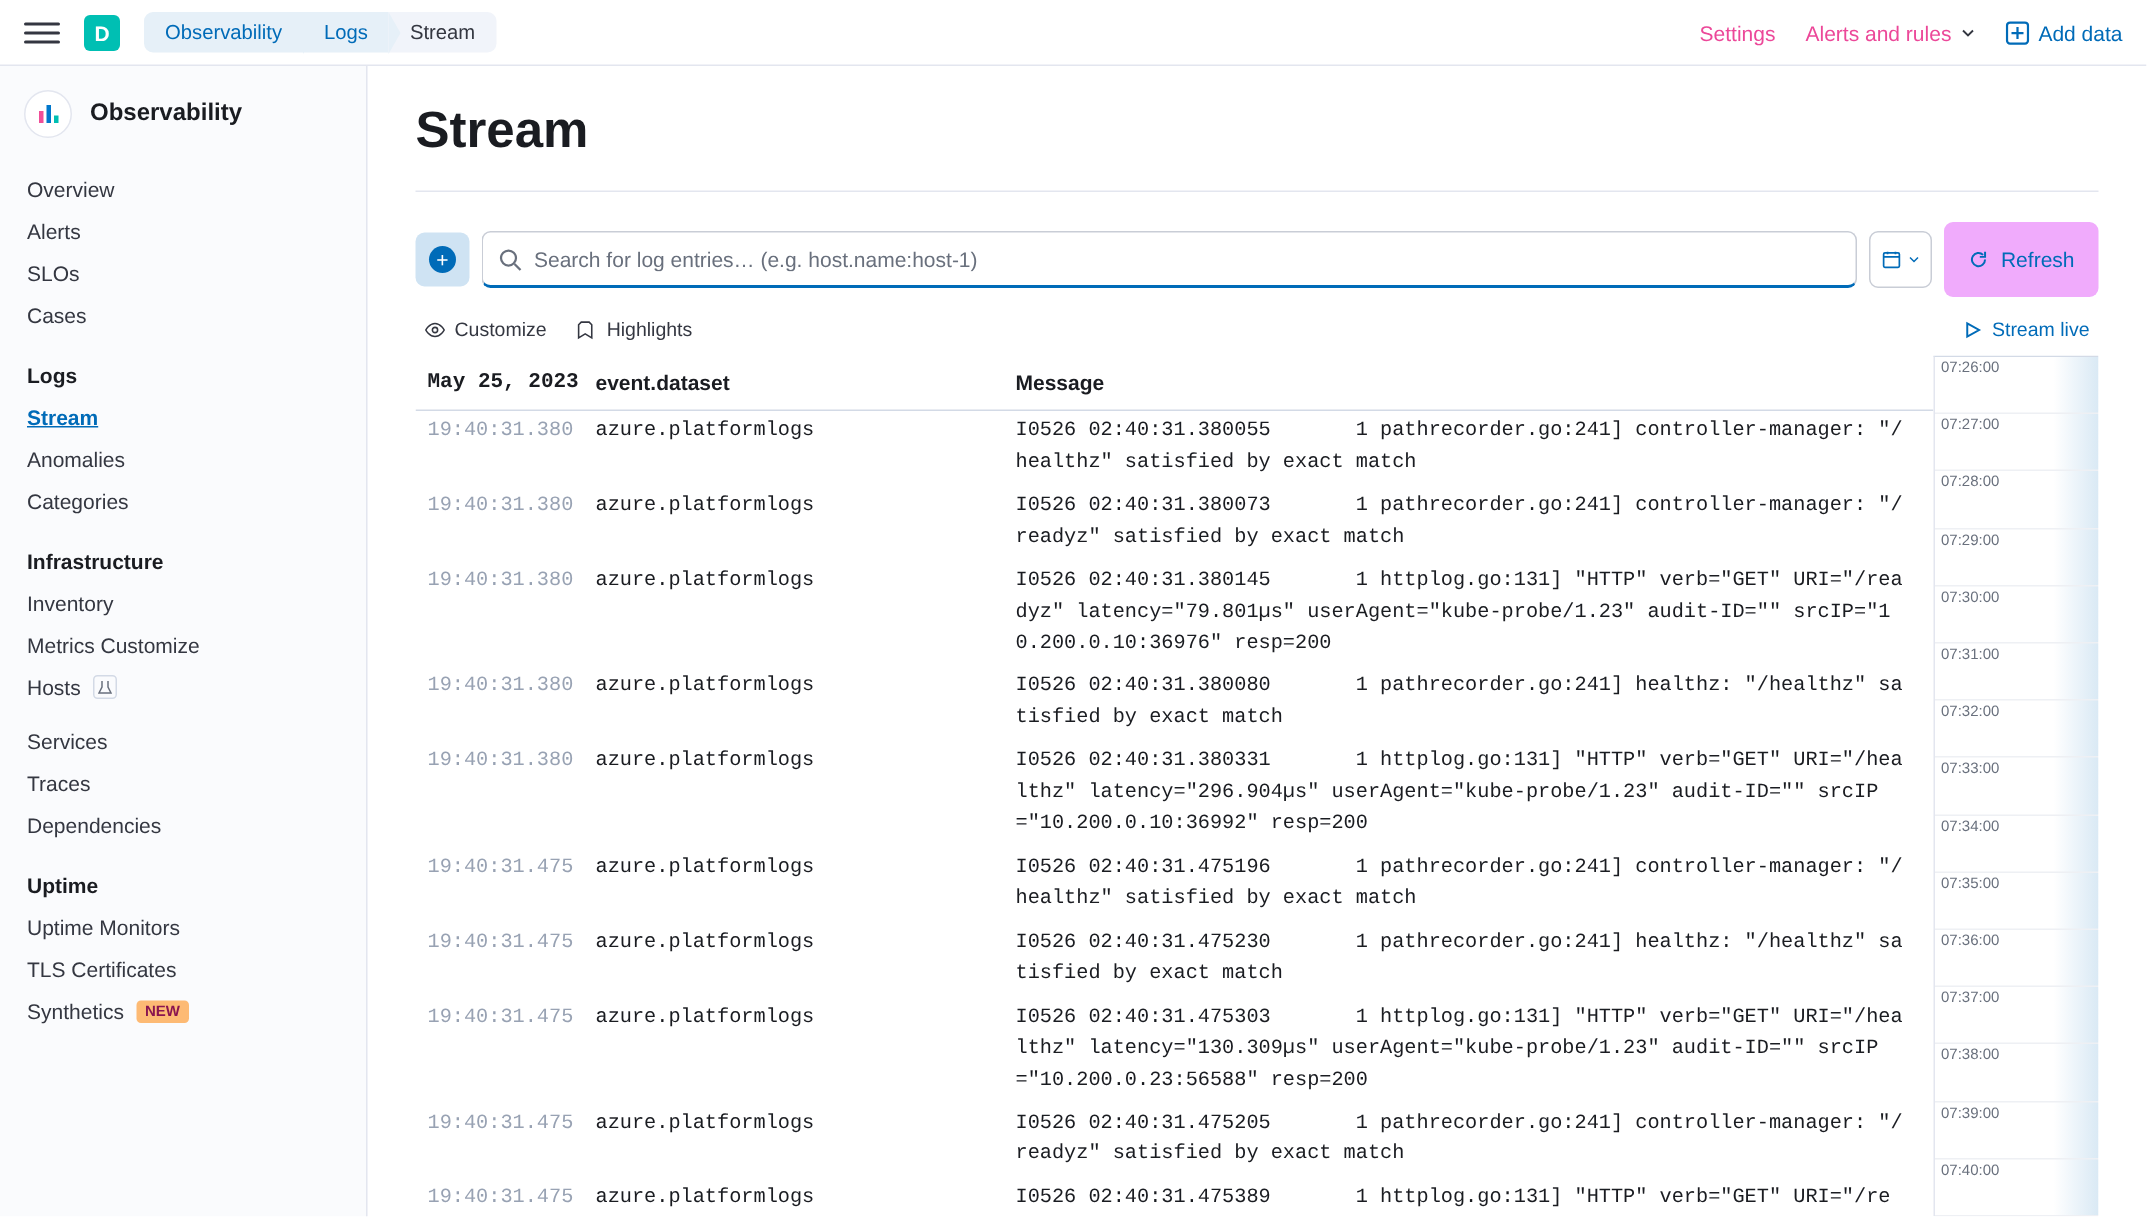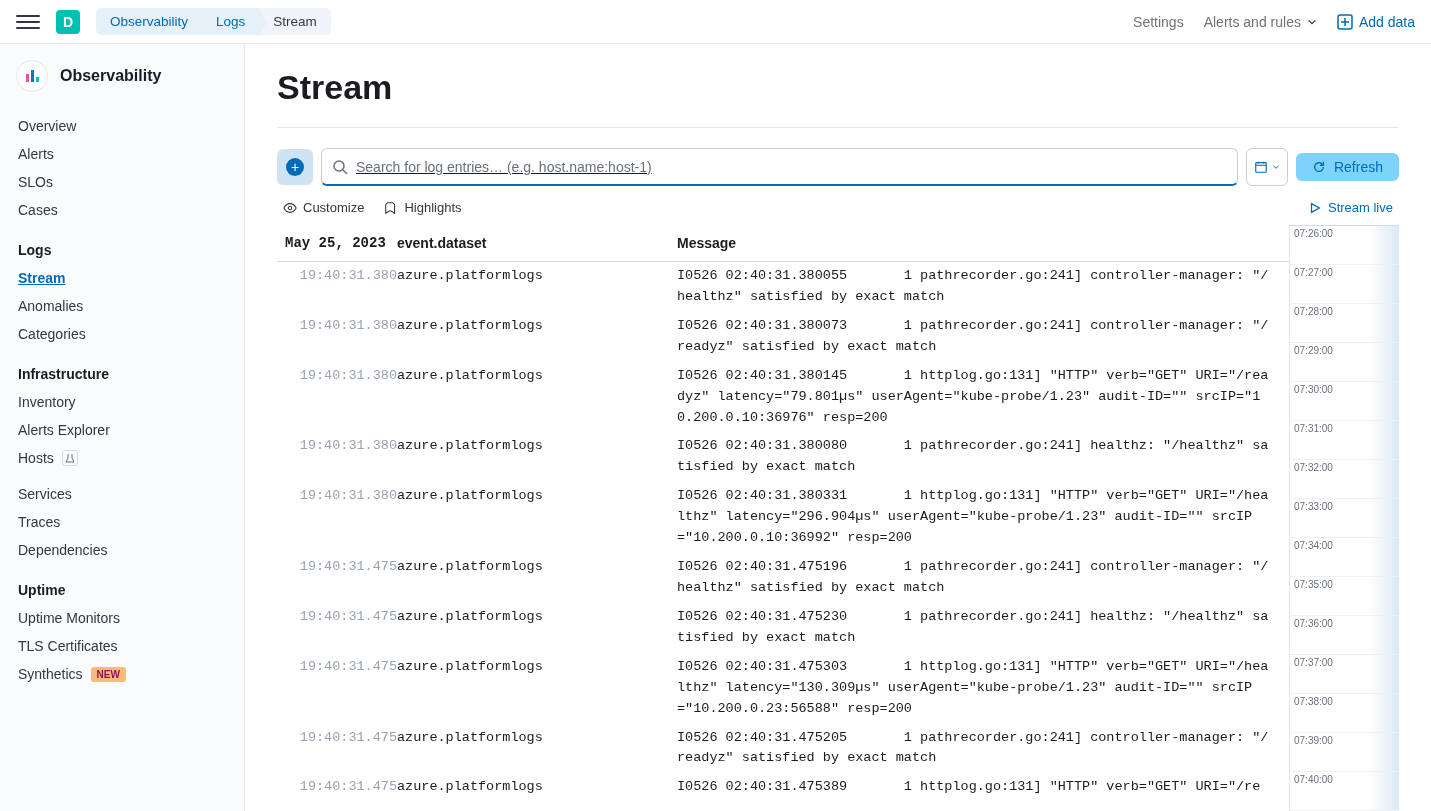--- a/index.html
+++ b/index.html
@@ -11,21 +11,21 @@
 .logo-badge { width: 24px; height: 24px; background: #00bfb3; border-radius: 4px; display: flex; align-items: center; justify-content: center; color: #fff; font-weight: 600; margin-right: 16px; }
 .breadcrumb { display: flex; align-items: center; gap: 0; }
 .bc-item { display: flex; align-items: center; padding: 6px 14px; font-size: 13.5px; position: relative; }
 .bc-item.link { color: #006bb8; cursor: pointer; background: #e6f0f8; }
 .bc-item.current { color: #343741; background: #f1f4fa; }
 .bc-item:first-child { border-radius: 6px 0 0 6px; }
 .bc-item.current { border-radius: 0 6px 6px 0; }
 .bc-sep { width: 0; height: 0; border-top: 14px solid transparent; border-bottom: 14px solid transparent; border-left: 8px solid #e6f0f8; position: relative; z-index:1;}
 .bc-sep.after-link { border-left-color: #e6f0f8; margin-right:-8px; }
 .topbar-right { margin-left: auto; display: flex; align-items: center; gap: 20px; }
-.topbar-link { color: #737373; cursor: pointer; font-size: 14px; display: flex; align-items: center; gap: 6px; }
+.topbar-link { color: #ec4899; cursor: pointer; font-size: 14px; display: flex; align-items: center; gap: 6px; }
 .topbar-link.primary { color: #006bb8; font-weight: 500; }
 .chev-down { width: 10px; height: 10px; }
 
 .main-wrap { display: flex; height: calc(811px - 44px); }
 .sidebar { width: 245px; background: #fafbfd; border-right: 1px solid #e3e6ef; overflow-y: auto; padding-bottom: 20px; }
 .sidebar-header { display: flex; align-items: center; padding: 16px 16px 20px; gap: 12px; }
 .sb-icon-circle { width: 32px; height: 32px; border-radius: 50%; background: #fff; border: 1px solid #e3e6ef; display: flex; align-items: center; justify-content: center; }
 .sb-title { font-weight: 700; font-size: 16px; }
 .sb-section { padding: 0 0 8px; }
 .sb-heading { font-weight: 700; font-size: 14px; padding: 10px 18px 6px; color: #1a1c21; }
@@ -34,39 +34,39 @@
 .badge-new { background: #fdba74; color: #8a1550; font-size: 10px; font-weight: 700; padding: 2px 6px; border-radius: 3px; }
 .badge-beta { border: 1px solid #d3dae6; border-radius: 3px; width:16px; height:16px; display:inline-flex; align-items:center; justify-content:center; font-size:10px; }
 
 .content { flex: 1; padding: 24px 32px 0; overflow: hidden; display: flex; flex-direction: column; }
 .page-title { font-size: 34px; font-weight: 700; margin-bottom: 20px; }
 .divider { border-bottom: 1px solid #e3e6ef; margin-bottom: 20px; }
 
 .searchbar { display: flex; align-items: center; gap: 8px; }
 .add-filter-btn { width: 36px; height: 36px; border-radius: 6px; background: #cfe3f3; display: flex; align-items: center; justify-content: center; cursor: pointer; }
 .plus-circle { width: 18px; height: 18px; background: #006bb8; border-radius: 50%; color: #fff; display: flex; align-items: center; justify-content: center; font-size: 14px; line-height: 1; }
-.search-input-wrap { flex: 1; border: 1px solid #c9cdd6; border-bottom: 2px solid #006bb8; border-radius: 6px; height: 38px; display: flex; align-items: center; padding: 0 10px; gap: 8px; text-decoration: underline; }
+.search-input-wrap { flex: 1; border: 1px solid #c9cdd6; border-bottom: 2px solid #006bb8; border-radius: 6px; height: 38px; display: flex; align-items: center; padding: 0 10px; gap: 8px; }
 .search-input { flex: 1; border: none; outline: none; font-size: 14px; }
 .search-input::placeholder { color: #69707d; }
 .date-btn { width: 42px; height: 38px; border: 1px solid #c9cdd6; border-radius: 6px; display: flex; align-items: center; justify-content: center; gap: 4px; cursor: pointer; color: #006bb8; }
-.refresh-btn { height: 28px; padding: 0 16px; background: #7dd3fc; border-radius: 6px; display: flex; align-items: center; gap: 8px; color: #006bb8; font-weight: 500; cursor: pointer; }
+.refresh-btn { height: 50px; padding: 0 16px; background: #f0abfc; border-radius: 6px; display: flex; align-items: center; gap: 8px; color: #006bb8; font-weight: 500; cursor: pointer; }
 
 .toolbar2 { display: flex; gap: 20px; padding: 14px 6px 10px; font-size: 13px; color: #343741; }
 .tool-item { display: flex; align-items: center; gap: 6px; cursor: pointer; }
 .stream-live { margin-left: auto; color: #006bb8; font-weight: 500; }
 
 .log-container { display: flex; flex: 1; overflow: hidden; }
 .log-table { flex: 1; overflow: hidden; }
 .log-header { display: flex; padding: 10px 8px; font-weight: 700; font-size: 14px; }
 .col-time { width: 112px; flex-shrink: 0; font-family: Liberation Mono, monospace; }
 .col-dataset { width: 232px; flex-shrink: 0; }
 .col-message { flex: 1; padding-left: 48px; }
 .log-body { overflow-y: auto; height: 100%; border-top:1px solid #d3dae6;}
 .log-row { display: flex; padding: 4px 8px; font-family: "SFMono-Regular", Consolas, "Liberation Mono", Menlo, monospace; font-size: 13.5px; line-height: 1.55; }
-.log-row .col-time { color: #98a2b3; text-align: right; }
+.log-row .col-time { color: #98a2b3; }
 .log-row .col-message { word-break: break-all; white-space: pre-wrap; padding-right:8px;}
 
 .minimap { width: 110px; border-left: 1px solid #e3e6ef; font-size: 10px; color: #69707d; display:flex; flex-direction:column; border-top:1px solid #d3dae6;}
 .minimap-tick { flex:1; border-bottom: 1px solid #eef0f4; padding: 2px 4px; display:flex; align-items:flex-start; position:relative;}
 .minimap-tick::after { content:''; position:absolute; right:0; top:0; width:30px; height:100%; background: linear-gradient(90deg, transparent, rgba(0,107,184,0.15)); }
 
 svg { display: block; }
 </style>
 </head>
 <body>
@@ -142,21 +142,21 @@
           <div class="sb-item">
             <span>Categories</span>
           </div>
         </div>
         <div class="sb-section">
           <div class="sb-heading">Infrastructure</div>
           <div class="sb-item">
             <span>Inventory</span>
           </div>
           <div class="sb-item">
-            <span>Alerts Explorer</span>
+            <span>Metrics Customize</span>
           </div>
           <div class="sb-item">
             <span>Hosts</span>
             <span class="badge-beta">
               <svg width="10" height="10" viewBox="0 0 10 10">
                 <path d="M3 1v4l-2 4h8l-2-4V1" fill="none" stroke="#69707d" stroke-width="1"></path>
               </svg>
             </span>
           </div>
         </div>

